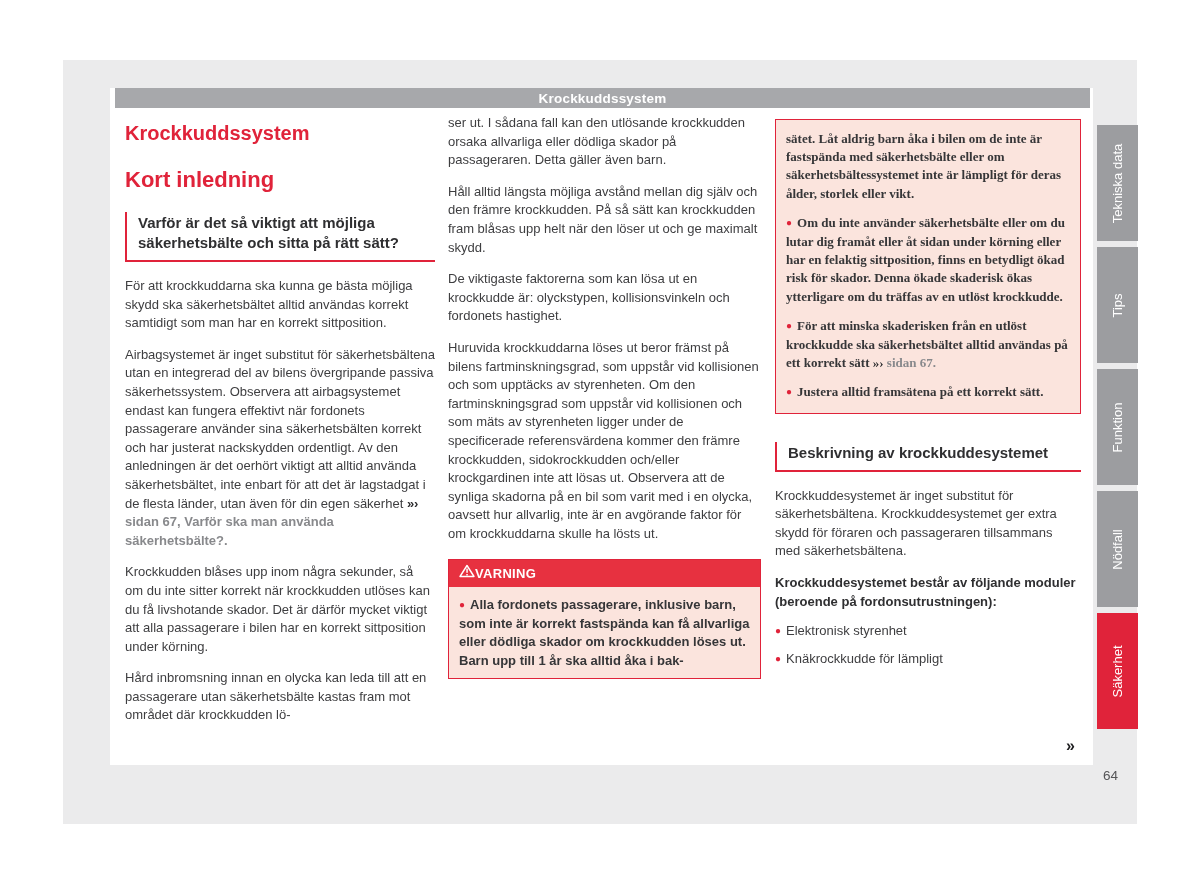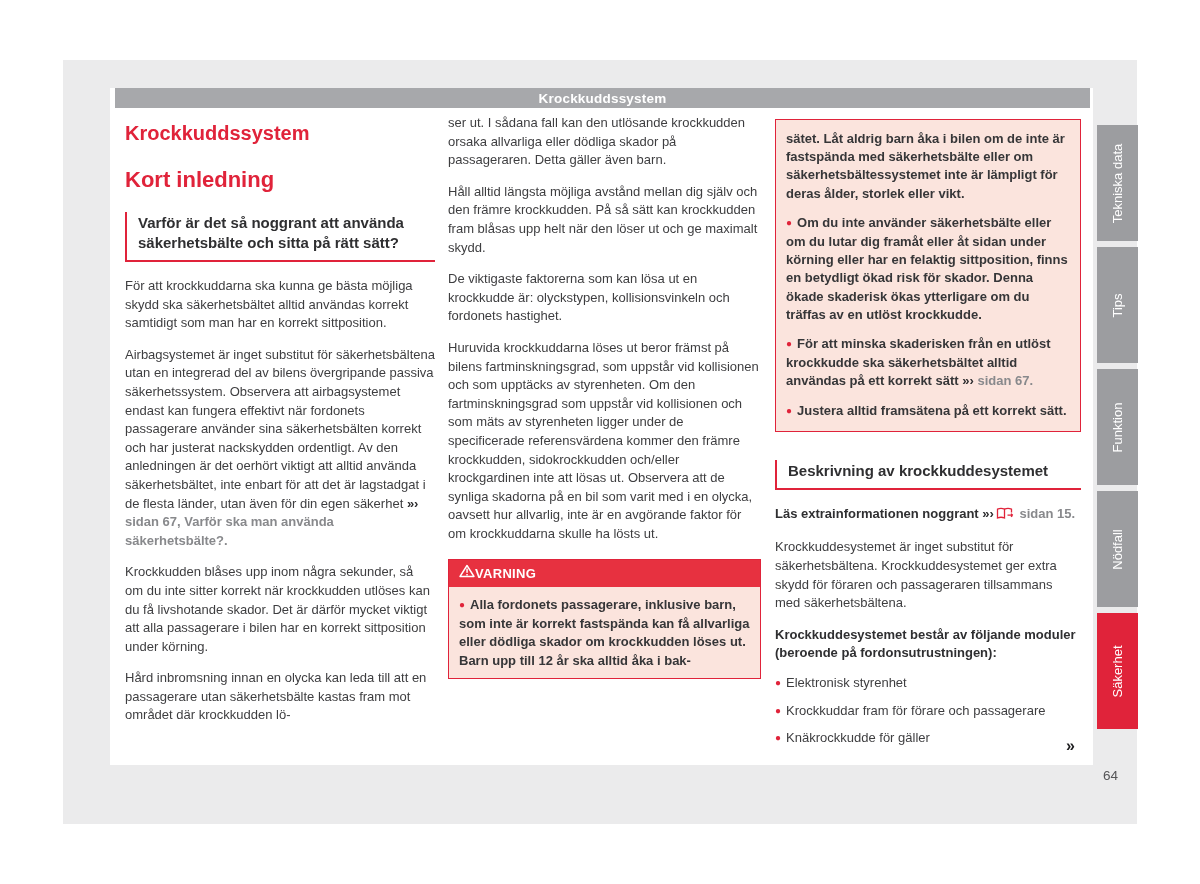--- a/index.html
+++ b/index.html
@@ -57,21 +57,21 @@
 <div class="page-bg"></div>
 <div class="content"></div>
 
 <div class="header-bar">
   <span>Krockkuddssystem</span>
 </div>
 
 <div class="col col1">
   <h1 class="doc-title">Krockkuddssystem</h1>
   <h2 class="doc-sub">Kort inledning</h2>
-  <div class="sect-head">Varför är det så noggrant att använda säkerhetsbälte och sitta på rätt sätt?</div>
+  <div class="sect-head">Varför är det så viktigt att möjliga säkerhetsbälte och sitta på rätt sätt?</div>
   <p class="body-p">För att krockkuddarna ska kunna ge bästa möjliga skydd ska säkerhetsbältet alltid användas korrekt samtidigt som man har en korrekt sittposition.</p>
   <p class="body-p"><span>Airbagsystemet är inget substitut för säkerhetsbältena utan en integrerad del av bilens övergripande passiva säkerhetssystem. Observera att airbagsystemet endast kan fungera effektivt när fordonets passagerare använder sina säkerhetsbälten korrekt och har justerat nackskydden ordentligt. Av den anledningen är det oerhört viktigt att alltid använda säkerhetsbältet, inte enbart för att det är lagstadgat i de flesta länder, utan även för din egen säkerhet </span><span class="xmark">»›</span><span class="xref"> sidan 67, Varför ska man använda säkerhetsbälte?.</span></p>
   <p class="body-p">Krockkudden blåses upp inom några sekunder, så om du inte sitter korrekt när krockkudden utlöses kan du få livshotande skador. Det är därför mycket viktigt att alla passagerare i bilen har en korrekt sittposition under körning.</p>
   <p class="body-p">Hård inbromsning innan en olycka kan leda till att en passagerare utan säkerhetsbälte kastas fram mot området där krockkudden lö-</p>
 </div>
 
 <div class="col col2">
   <p class="body-p">ser ut. I sådana fall kan den utlösande krockkudden orsaka allvarliga eller dödliga skador på passageraren. Detta gäller även barn.</p>
   <p class="body-p">Håll alltid längsta möjliga avstånd mellan dig själv och den främre krockkudden. På så sätt kan krockkudden fram blåsas upp helt när den löser ut och ge maximalt skydd.</p>
   <p class="body-p">De viktigaste faktorerna som kan lösa ut en krockkudde är: olyckstypen, kollisionsvinkeln och fordonets hastighet.</p>
@@ -81,50 +81,44 @@
       <span class="tri">
         <svg width="16" height="14" viewBox="0 0 16 14">
             <path d="M8 1.5 L15 12.5 L1 12.5 Z" fill="none" stroke="#ffffff" stroke-width="1.4" stroke-linejoin="round"></path>
             <rect x="7.3" y="4.6" width="1.5" height="4.2" fill="#ffffff"></rect>
             <rect x="7.3" y="10" width="1.5" height="1.5" fill="#ffffff"></rect>
           </svg>
       </span>
       <span>VARNING</span>
     </div>
     <div class="warn-body">
-      <p style="margin-bottom:2px;"><span class="dot">●</span><span>Alla fordonets passagerare, inklusive barn, som inte är korrekt fastspända kan få allvarliga eller dödliga skador om krockkudden löses ut. Barn upp till 12 år ska alltid åka i bak-</span></p>
+      <p style="margin-bottom:2px;"><span class="dot">●</span><span>Alla fordonets passagerare, inklusive barn, som inte är korrekt fastspända kan få allvarliga eller dödliga skador om krockkudden löses ut. Barn upp till 1 år ska alltid åka i bak-</span></p>
     </div>
   </div>
 </div>
 
 <div class="col col3">
-  <div class="warn-box" style="margin:5px 0 28px 0;">
+  <div class="warn-box" style="margin:5px 0 28px 0;font-family:Liberation Serif, serif;">
     <div class="warn-body" style="padding-top:10px;">
       <p>sätet. Låt aldrig barn åka i bilen om de inte är fastspända med säkerhetsbälte eller om säkerhetsbältessystemet inte är lämpligt för deras ålder, storlek eller vikt.</p>
       <p><span class="dot">●</span><span>Om du inte använder säkerhetsbälte eller om du lutar dig framåt eller åt sidan under körning eller har en felaktig sittposition, finns en betydligt ökad risk för skador. Denna ökade skaderisk ökas ytterligare om du träffas av en utlöst krockkudde.</span></p>
       <p><span class="dot">●</span><span>För att minska skaderisken från en utlöst krockkudde ska säkerhetsbältet alltid användas på ett korrekt sätt </span><span class="xmark">»›</span><span class="xref"> sidan 67.</span></p>
       <p style="margin-bottom:4px;"><span class="dot">●</span><span>Justera alltid framsätena på ett korrekt sätt.</span></p>
     </div>
   </div>
 
   <div class="sect-head">Beskrivning av krockkuddesystemet</div>
 
-  <p class="body-p bold-p"><span>Läs extrainformationen noggrant </span><span class="xmark">»›</span><span class="book-icon"><svg width="18" height="13" viewBox="0 0 18 13">
-          <path d="M1.5 2.2 Q5 0.7 8.5 2.2 L8.5 11 Q5 9.5 1.5 11 Z" fill="none" stroke="#e0233a" stroke-width="1.3"></path>
-          <path d="M8.5 2.2 Q12 0.7 15.5 2.2 L15.5 5.5" fill="none" stroke="#e0233a" stroke-width="1.3"></path>
-          <path d="M11.5 8.2 L16.8 8.2 M16.8 8.2 L15 6.6 M16.8 8.2 L15 9.8" fill="none" stroke="#e0233a" stroke-width="1.2"></path>
-        </svg></span><span class="xref"> sidan 15.</span></p>
 
   <p class="body-p">Krockkuddesystemet är inget substitut för säkerhetsbältena. Krockkuddesystemet ger extra skydd för föraren och passageraren tillsammans med säkerhetsbältena.</p>
   <p class="body-p bold-p" style="margin-bottom:11px;">Krockkuddesystemet består av följande moduler (beroende på fordonsutrustningen):</p>
 
   <ul class="mod-list">
     <li><span class="dot">●</span><span>Elektronisk styrenhet</span></li>
-    <li><span class="dot">●</span><span>Krockkuddar fram för förare och passagerare</span></li>
-    <li><span class="dot">●</span><span>Knäkrockkudde för gäller</span></li>
+    <li><span class="dot">●</span><span>Knäkrockkudde för lämpligt</span></li>
   </ul>
 </div>
 
 <div class="tab" style="top:125px">
     <span class="tab-label">Tekniska data</span>
   </div>
 <div class="tab" style="top:247px">
     <span class="tab-label">Tips</span>
   </div>
 <div class="tab" style="top:369px">

